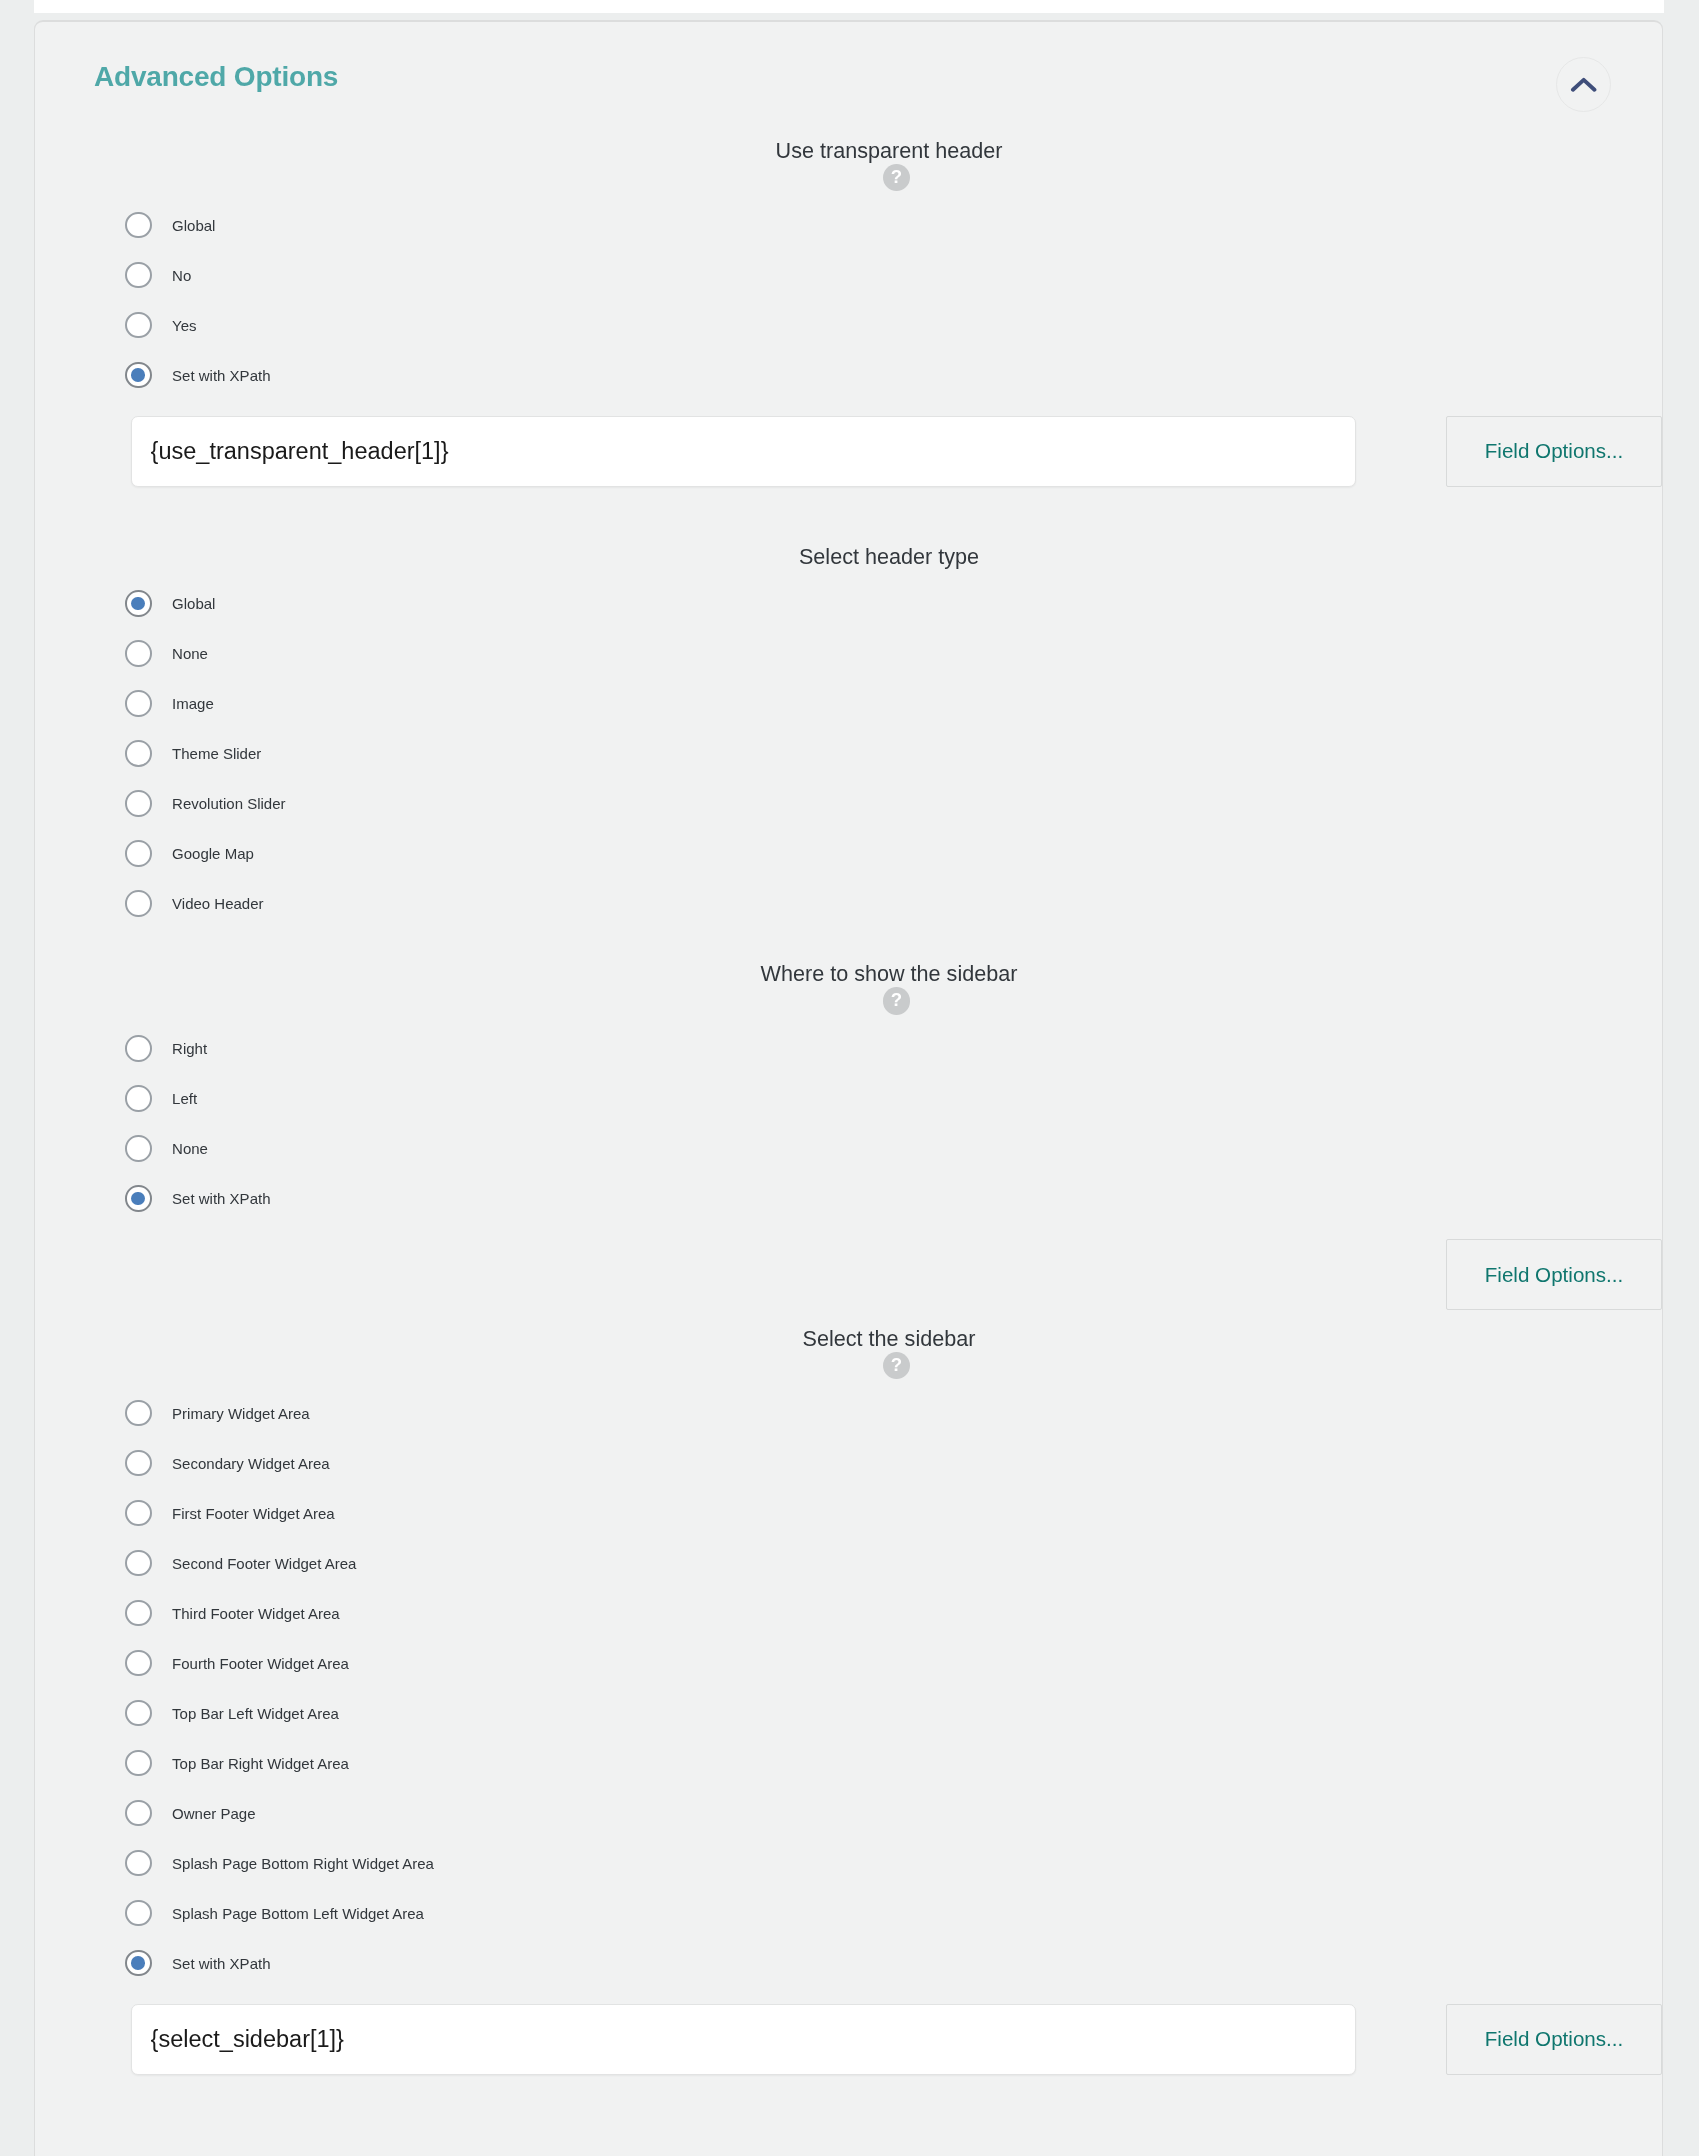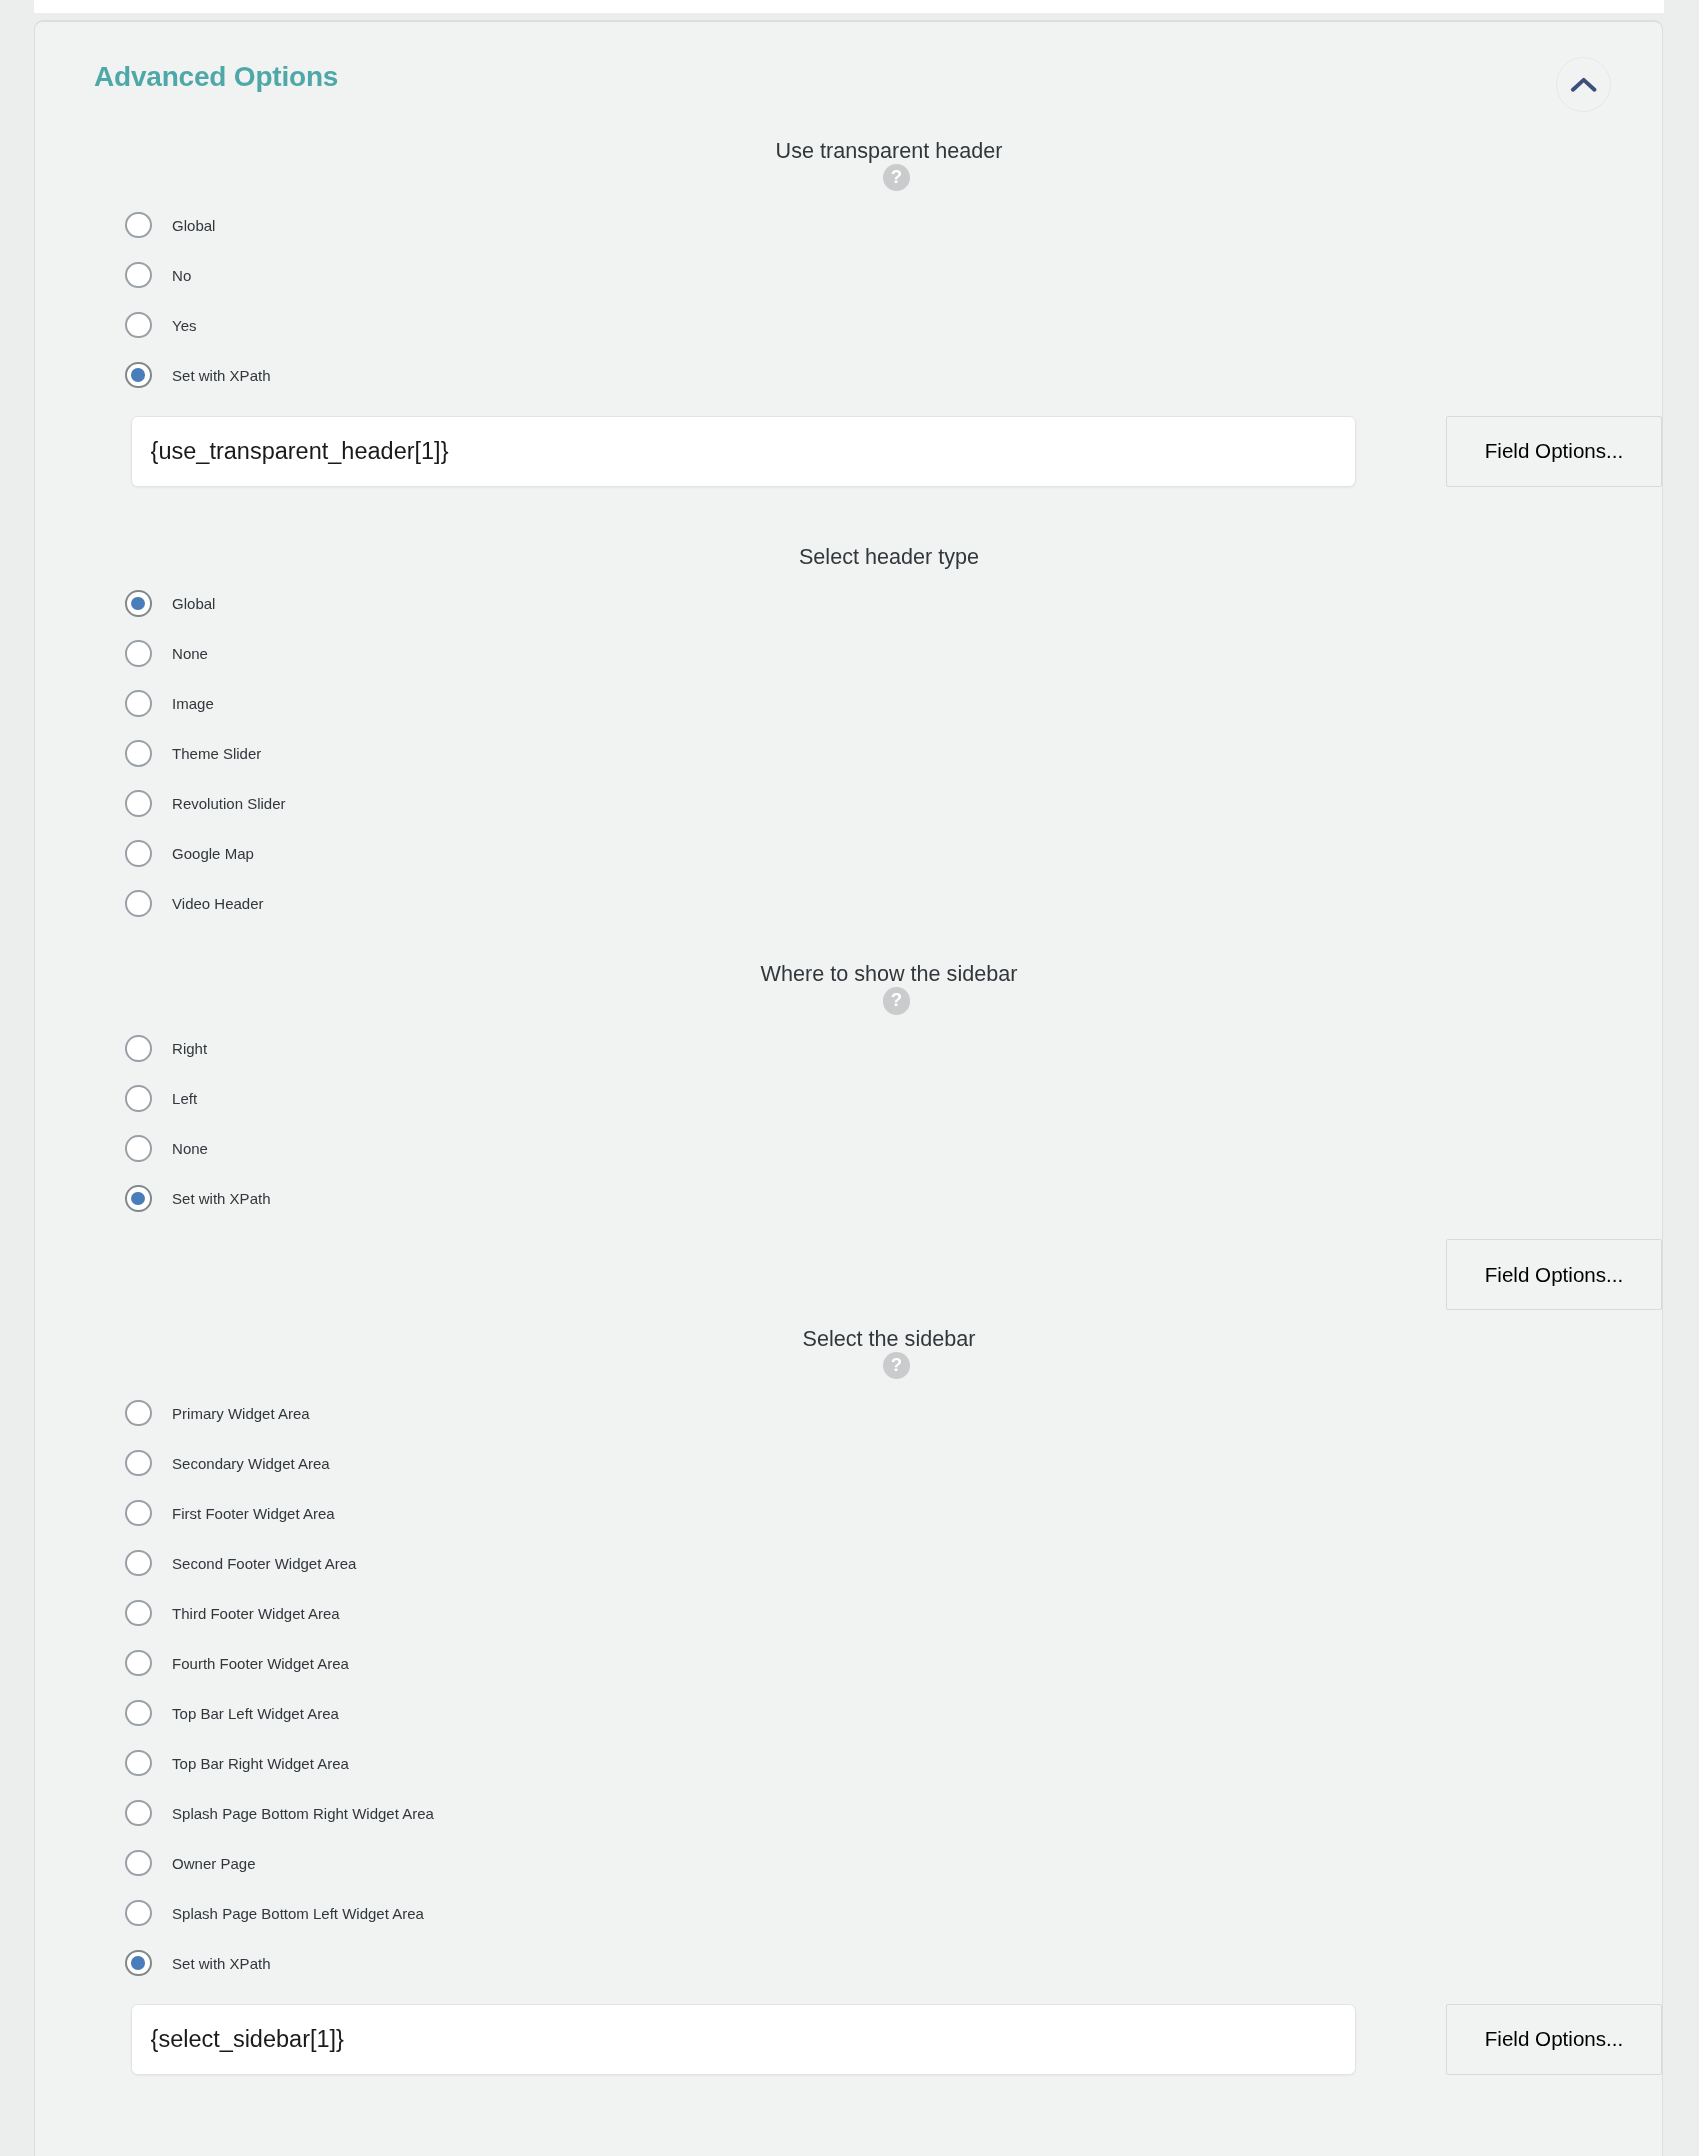--- a/index.html
+++ b/index.html
@@ -159,21 +159,21 @@
     font-family: "Liberation Sans", sans-serif;
     outline: none;
   }
   .field-options-btn {
     margin-left: 90px;
     width: 216px;
     height: 71px;
     background: #f1f2f2;
     border: 1px solid #d8dada;
     border-radius: 2px;
-    color: #000000;
+    color: #0f766e;
     font-size: 20.6px;
     font-family: "Liberation Sans", sans-serif;
     cursor: pointer;
     box-sizing: border-box;
   }
 
   .spacer-lg { height: 57px; }
   .spacer-md { height: 33px; }
   .spacer-sm { height: 15.7px; }
 </style>
@@ -322,25 +322,25 @@
               <li class="radio-row">
                 <span class="radio"></span>
                 <span class="radio-label">Top Bar Left Widget Area</span>
               </li>
               <li class="radio-row">
                 <span class="radio"></span>
                 <span class="radio-label">Top Bar Right Widget Area</span>
               </li>
               <li class="radio-row">
                 <span class="radio"></span>
+                <span class="radio-label">Owner Page</span>
+              </li>
+              <li class="radio-row">
+                <span class="radio"></span>
                 <span class="radio-label">Splash Page Bottom Right Widget Area</span>
-              </li>
-              <li class="radio-row">
-                <span class="radio"></span>
-                <span class="radio-label">Owner Page</span>
               </li>
               <li class="radio-row">
                 <span class="radio"></span>
                 <span class="radio-label">Splash Page Bottom Left Widget Area</span>
               </li>
               <li class="radio-row">
                 <span class="radio checked"></span>
                 <span class="radio-label">Set with XPath</span>
               </li>
             </ul>

